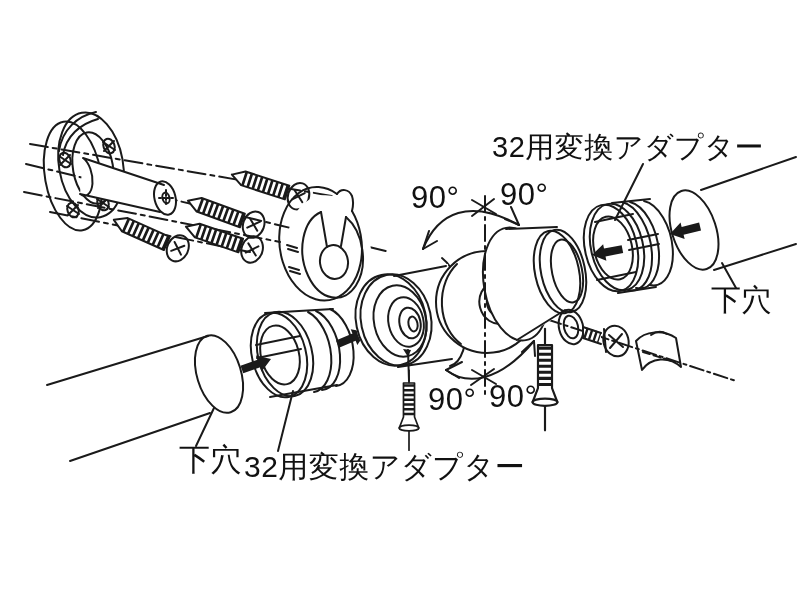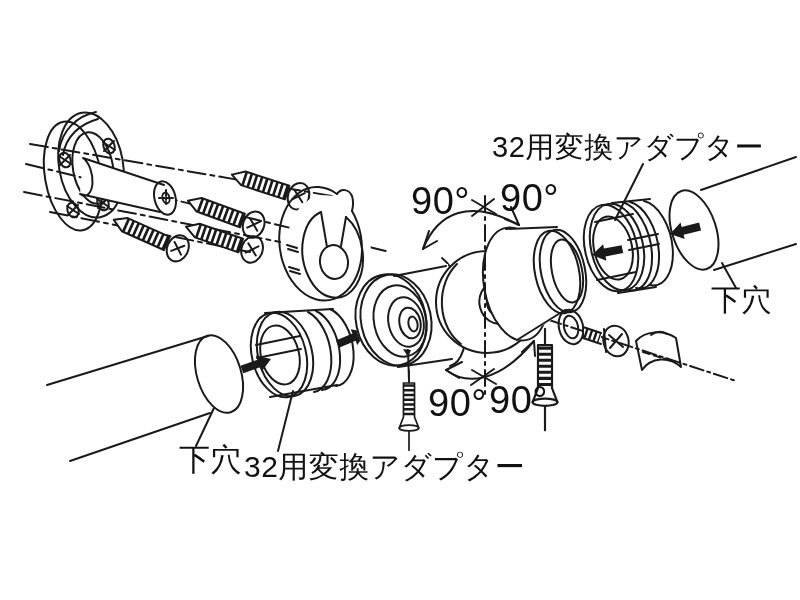--- a/index.html
+++ b/index.html
@@ -2,21 +2,21 @@
 <html><head>
 <meta charset="utf-8">
 <style>
   html,body{margin:0;padding:0;background:#fff;}
   #stage{position:relative;width:800px;height:600px;background:#fff;overflow:hidden;
          font-family:"Liberation Sans",sans-serif;}
   #art{position:absolute;left:0;top:0;}
   .lbl{position:absolute;color:#111;white-space:nowrap;line-height:1.05;
        font-family:"Liberation Sans",sans-serif;}
   .lbl-cjk{font-size:29px;letter-spacing:0.5px;}
-  .lbl-angle{font-size:38px;letter-spacing:0.5px;}
+  .lbl-angle{font-size:31px;letter-spacing:0.5px;}
   svg .ln{stroke:#1a1a1a;stroke-width:2;fill:none;stroke-linecap:round;stroke-linejoin:round;}
   svg .fillw{fill:#ffffff;stroke:none;}
   svg .blk{fill:#1a1a1a;stroke:none;}
 </style>
 </head>
 <body>
 
 <div id="stage">
 
 <svg id="art" width="800" height="600" viewBox="0 0 800 600">

